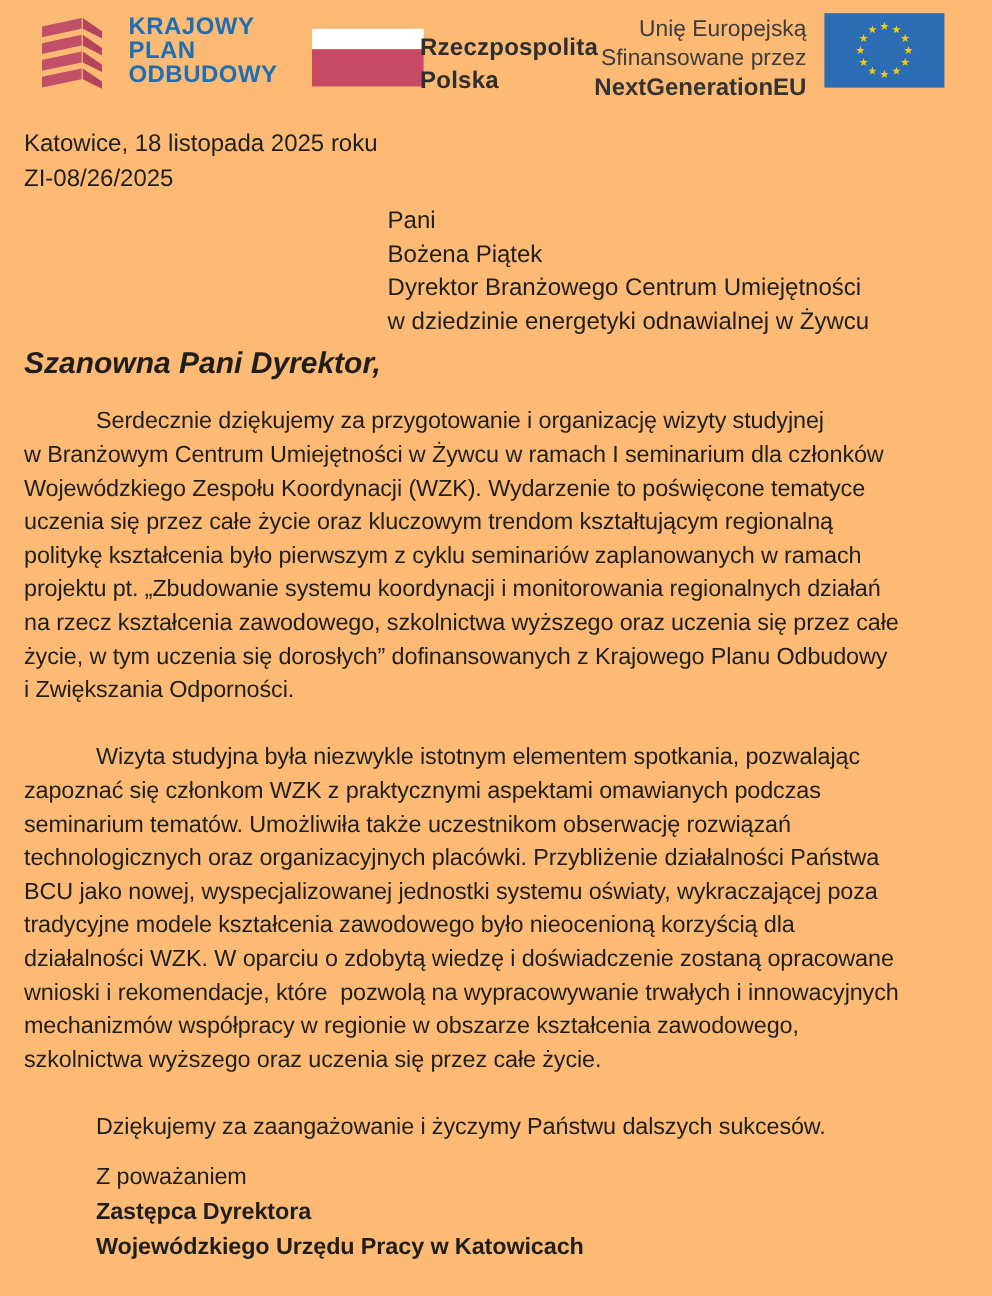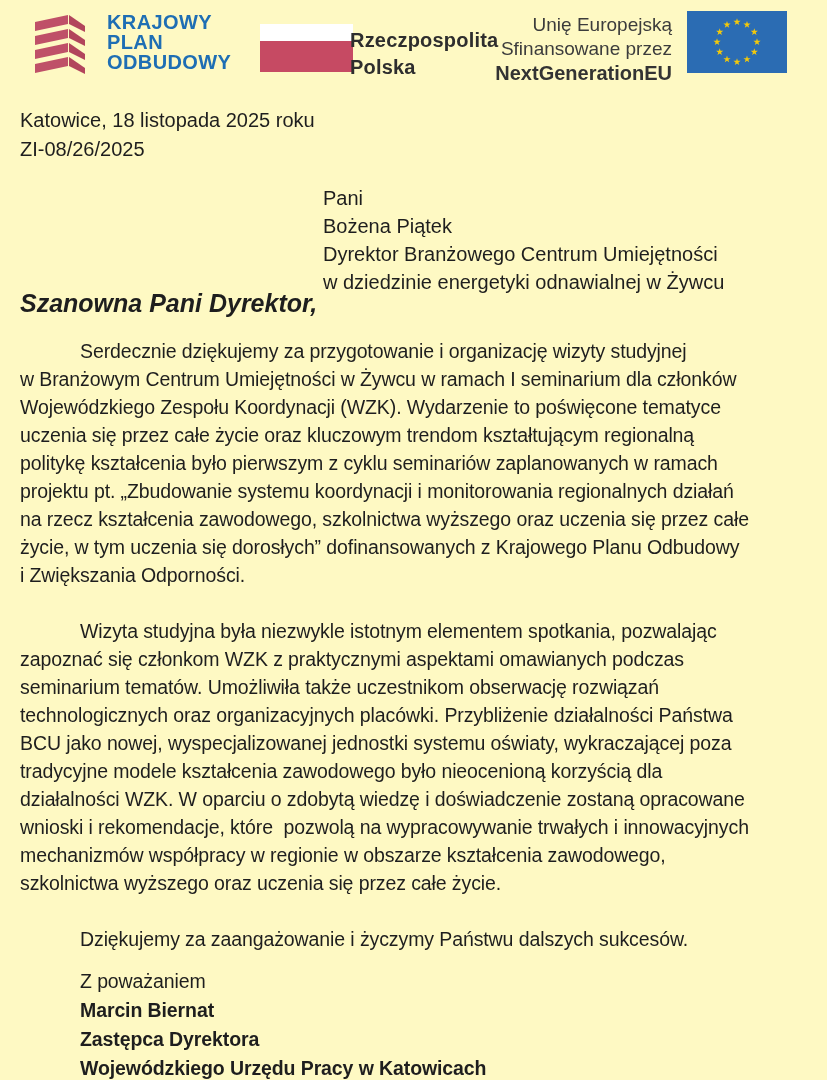--- a/index.html
+++ b/index.html
@@ -1,20 +1,20 @@
 <!DOCTYPE html>
 <html lang="pl"><head>
 <meta charset="utf-8">
 <style>
   html,body{margin:0;padding:0;background:#e9e9e9;}
   .page{
     position:relative;
     width:827px;height:1080px;
     margin:0 auto;
-    background:#fef9c3;
+    background:#fdba74;
     overflow:hidden;
     font-family:"Liberation Sans", sans-serif;
     color:#1e1e1e;
   }
   .abs{position:absolute;}
   .pre{white-space:pre;}
 
   
   .kpo-icon{left:35px;top:11px;width:56px;height:64px;}
   .kpo-text{
@@ -32,21 +32,21 @@
   }
   .eu-text{
     left:420px;top:13px;width:252px;
     text-align:right;font-size:19px;line-height:24px;color:#3c3c3c;
   }
   .eu-text .ngeu{font-weight:bold;font-size:20px;color:#333333;}
   .eu-flag{left:687px;top:11px;width:100px;height:62px;background:#2b6cb3;}
 
   
   .meta{left:20px;top:106px;font-size:20px;line-height:29px;}
-  .recipient{left:323px;top:184px;font-size:20px;line-height:28px;}
+  .recipient{left:323px;top:170px;font-size:20px;line-height:28px;}
   .salutation{left:20px;top:289px;font-size:25px;font-style:italic;font-weight:bold;}
   .bodytext{left:20px;top:337px;width:792px;font-size:19.5px;line-height:28px;letter-spacing:-0.1px;}
   .bodytext p{margin:0 0 28px 0;text-indent:60px;white-space:pre;}
   .bodytext p.last{margin-bottom:14px;}
   .closing{padding-left:60px;line-height:29px;}
   .closing .bold{font-weight:bold;}
 </style>
 </head>
 <body>
 
@@ -135,19 +135,18 @@
 BCU jako nowej, wyspecjalizowanej jednostki systemu oświaty, wykraczającej poza
 tradycyjne modele kształcenia zawodowego było nieocenioną korzyścią dla
 działalności WZK. W oparciu o zdobytą wiedzę i doświadczenie zostaną opracowane
 wnioski i rekomendacje, które  pozwolą na wypracowywanie trwałych i innowacyjnych
 mechanizmów współpracy w regionie w obszarze kształcenia zawodowego,
 szkolnictwa wyższego oraz uczenia się przez całe życie.</p>
     <p class="last">Dziękujemy za zaangażowanie i życzymy Państwu dalszych sukcesów.</p>
 
     <div class="closing">
       <div>Z poważaniem</div>
-      <div class="bold">Marcin Biernat</div>
       <div class="bold">Zastępca Dyrektora</div>
       <div class="bold">Wojewódzkiego Urzędu Pracy  w Katowicach</div>
     </div>
   </div>
 
 </div>
 
 </body></html>

